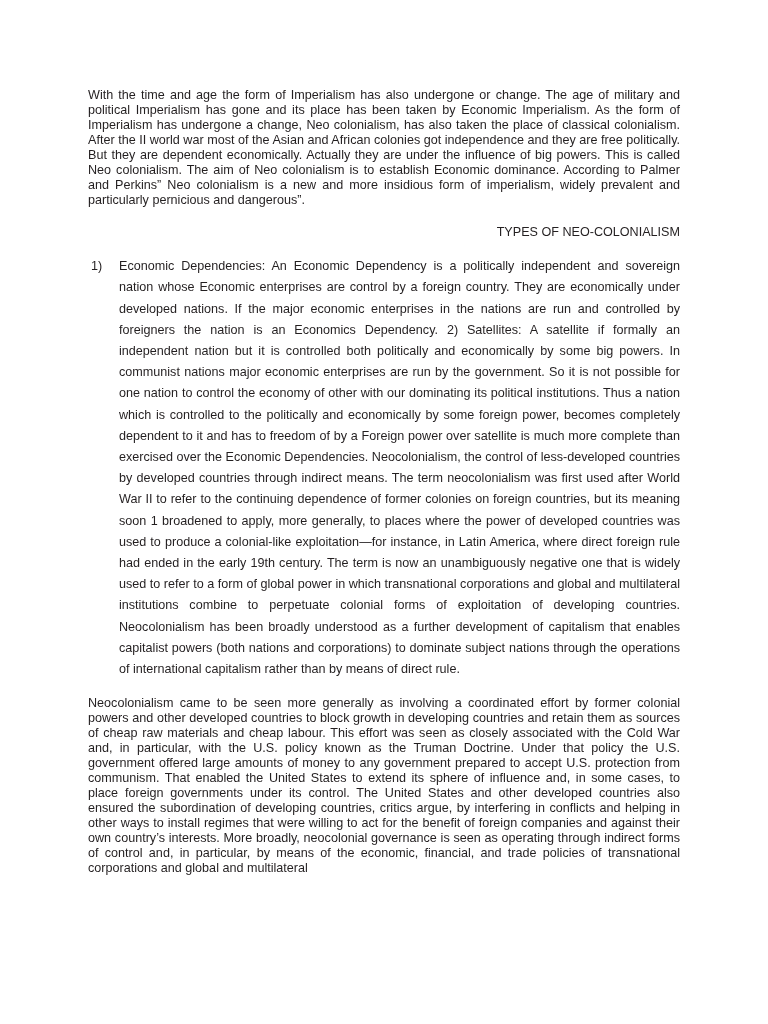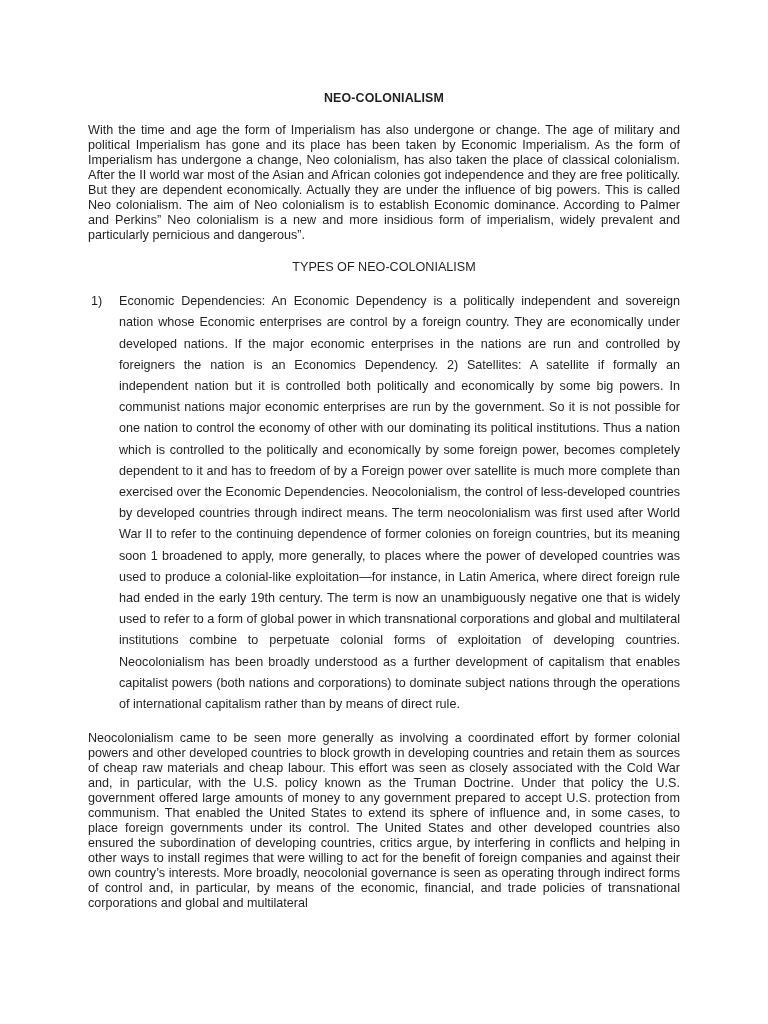--- a/index.html
+++ b/index.html
@@ -39,21 +39,21 @@
     line-height: 15px;
     text-align: justify;
     text-justify: inter-word;
     margin: 0;
     hyphens: none;
   }
 
   .section-label {
     font-size: 12.6px;
     line-height: 21.2px;
-    text-align: center;
+    text-align: right;
     margin: 14px 0 13px 0;
   }
 
   
   .num-list {
     margin: 0;
     padding: 0;
     list-style: none;
   }
 
@@ -77,21 +77,20 @@
 
   .tail-para {
     margin-top: 16px;
   }
 </style>
 </head>
 <body>
 
 <div class="page">
 
-  <h1 class="doc-title">NEO-COLONIALISM</h1>
 
   <p class="para"> With the time and age the form of Imperialism has also undergone or change. The age of military and political Imperialism has gone and its place has been taken by Economic Imperialism. As the form of Imperialism has undergone a change, Neo colonialism, has also taken the place of classical colonialism. After the II world war most of the Asian and African colonies got independence and they are free politically. But they are dependent economically. Actually they are under the influence of big powers. This is called Neo colonialism. The aim of Neo colonialism is to establish Economic dominance. According to Palmer and Perkins” Neo colonialism is a new and more insidious form of imperialism, widely prevalent and particularly pernicious and dangerous”.</p>
 
   <p class="section-label">TYPES OF NEO-COLONIALISM</p>
 
   <ol class="num-list">
     <li class="num-item">
       <span class="num-marker">1)</span>
       <span>Economic Dependencies: An Economic Dependency is a politically independent and sovereign nation whose Economic enterprises are control by a foreign country. They are economically under developed nations. If the major economic enterprises in the nations are run and controlled by foreigners the nation is an Economics Dependency. 2) Satellites: A satellite if formally an independent nation but it is controlled both politically and economically by some big powers. In communist nations major economic enterprises are run by the government. So it is not possible for one nation to control the economy of other with our dominating its political institutions. Thus a nation which is controlled to the politically and economically by some foreign power, becomes completely dependent to it and has to freedom of by a Foreign power over satellite is much more complete than exercised over the Economic Dependencies. Neocolonialism, the control of less-developed countries by developed countries through indirect means. The term neocolonialism was first used after World War II to refer to the continuing dependence of former colonies on foreign countries, but its meaning soon 1 broadened to apply, more generally, to places where the power of developed countries was used to produce a colonial-like exploitation—for instance, in Latin America, where direct foreign rule had ended in the early 19th century. The term is now an unambiguously negative one that is widely used to refer to a form of global power in which transnational corporations and global and multilateral institutions combine to perpetuate colonial forms of exploitation of developing countries. Neocolonialism has been broadly understood as a further development of capitalism that enables capitalist powers (both nations and corporations) to dominate subject nations through the operations of international capitalism rather than by means of direct rule.</span>
     </li>

